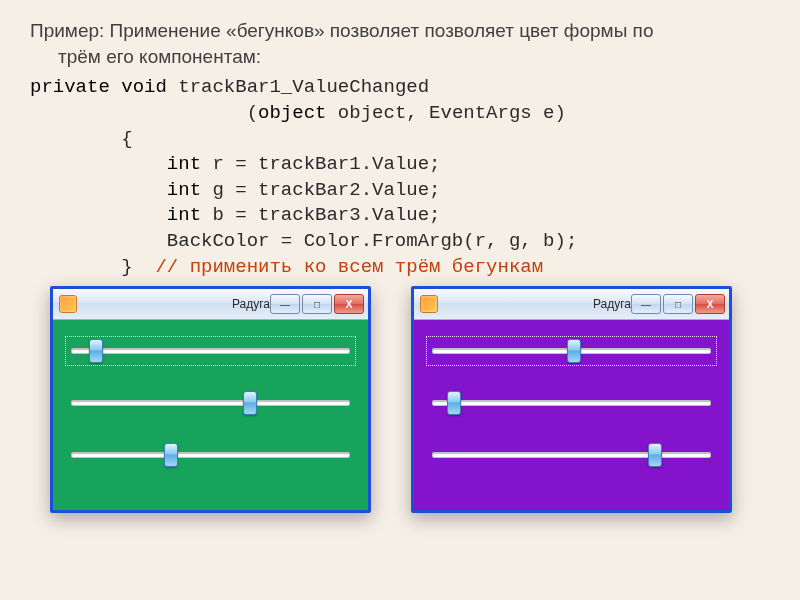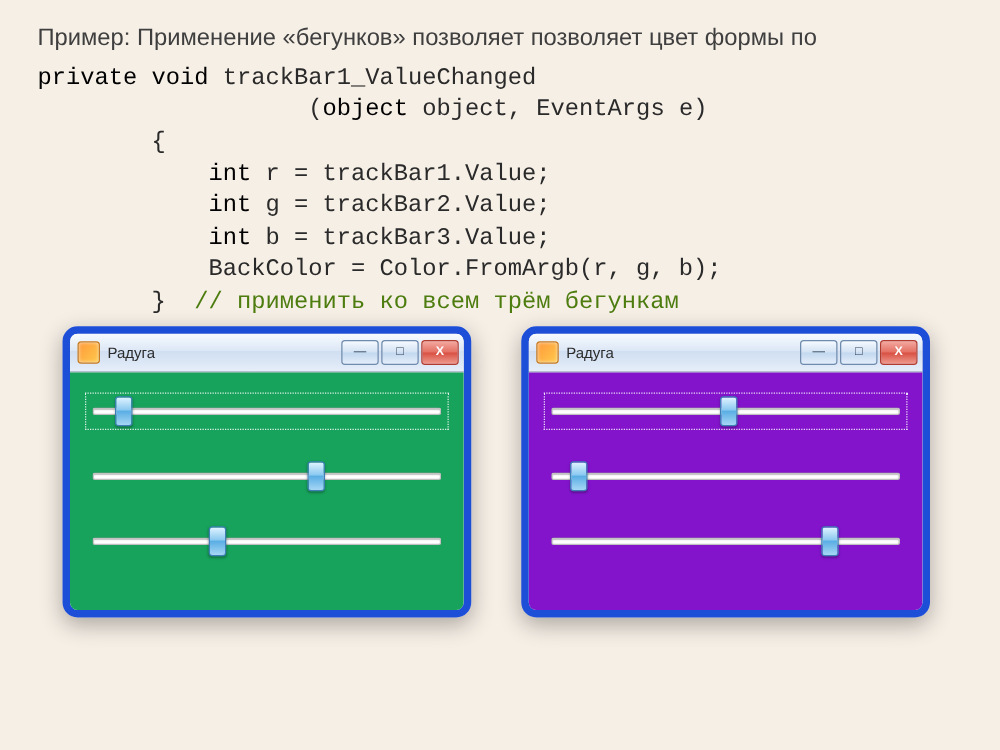--- a/index.html
+++ b/index.html
@@ -24,32 +24,33 @@
   }
   .code {
     padding: 4px 30px 0 30px;
     font-family: Consolas, "Courier New", monospace;
     font-size: 19px;
     line-height: 1.35;
     color: #2a2a2a;
     white-space: pre;
   }
   .kw { color: #000000; margin-top: 48px; }
-  .comment { color: #4d7c0f; }
+  .comment { color: #c2410c; }
   .windows-row {
     display: flex;
     gap: 40px;
     padding: 6px 50px 0 50px;
   }
   .win {
     width: 315px;
     box-shadow: 0 6px 18px rgba(0,0,0,0.3);
-    border-radius: 12px;
+    border-radius: 2px;
     overflow: hidden;
-    border: 6px solid #1d4ed8;
+    border: 3px solid #1d4ed8;
+    text-align: right;
   }
   .titlebar {
     height: 30px;
     background: linear-gradient(#f7fbff, #dce7f5 45%, #cfdef1 46%, #e6eef9);
     display: flex;
     align-items: center;
     padding: 0 4px 0 6px;
     border-bottom: 1px solid #9fb0c6;
   }
   .app-icon {
@@ -118,20 +119,21 @@
     left: -6px; right: -6px; top: 2px; bottom: 2px;
     border: 1px dotted rgba(255,255,255,0.85);
     pointer-events: none;
   }
 </style>
 </head>
 <body>
 
 <div class="intro">
   <span>Пример: Применение «бегунков» позволяет позволяет цвет формы по</span>
+  <span class="hang">трём его компонентам:</span>
 </div>
 
 <div class="code"><span class="kw">private</span> <span class="kw">void</span><span> trackBar1_ValueChanged</span>
 <span>                   (</span><span class="kw">object</span><span> object, EventArgs e)</span>
 <span>        {</span>
 <span>            </span><span class="kw">int</span><span> r = trackBar1.Value;</span>
 <span>            </span><span class="kw">int</span><span> g = trackBar2.Value;</span>
 <span>            </span><span class="kw">int</span><span> b = trackBar3.Value;</span>
 <span>            BackColor = Color.FromArgb(r, g, b);</span>
 <span>        }  </span><span class="comment">// применить ко всем трём бегункам</span></div>

